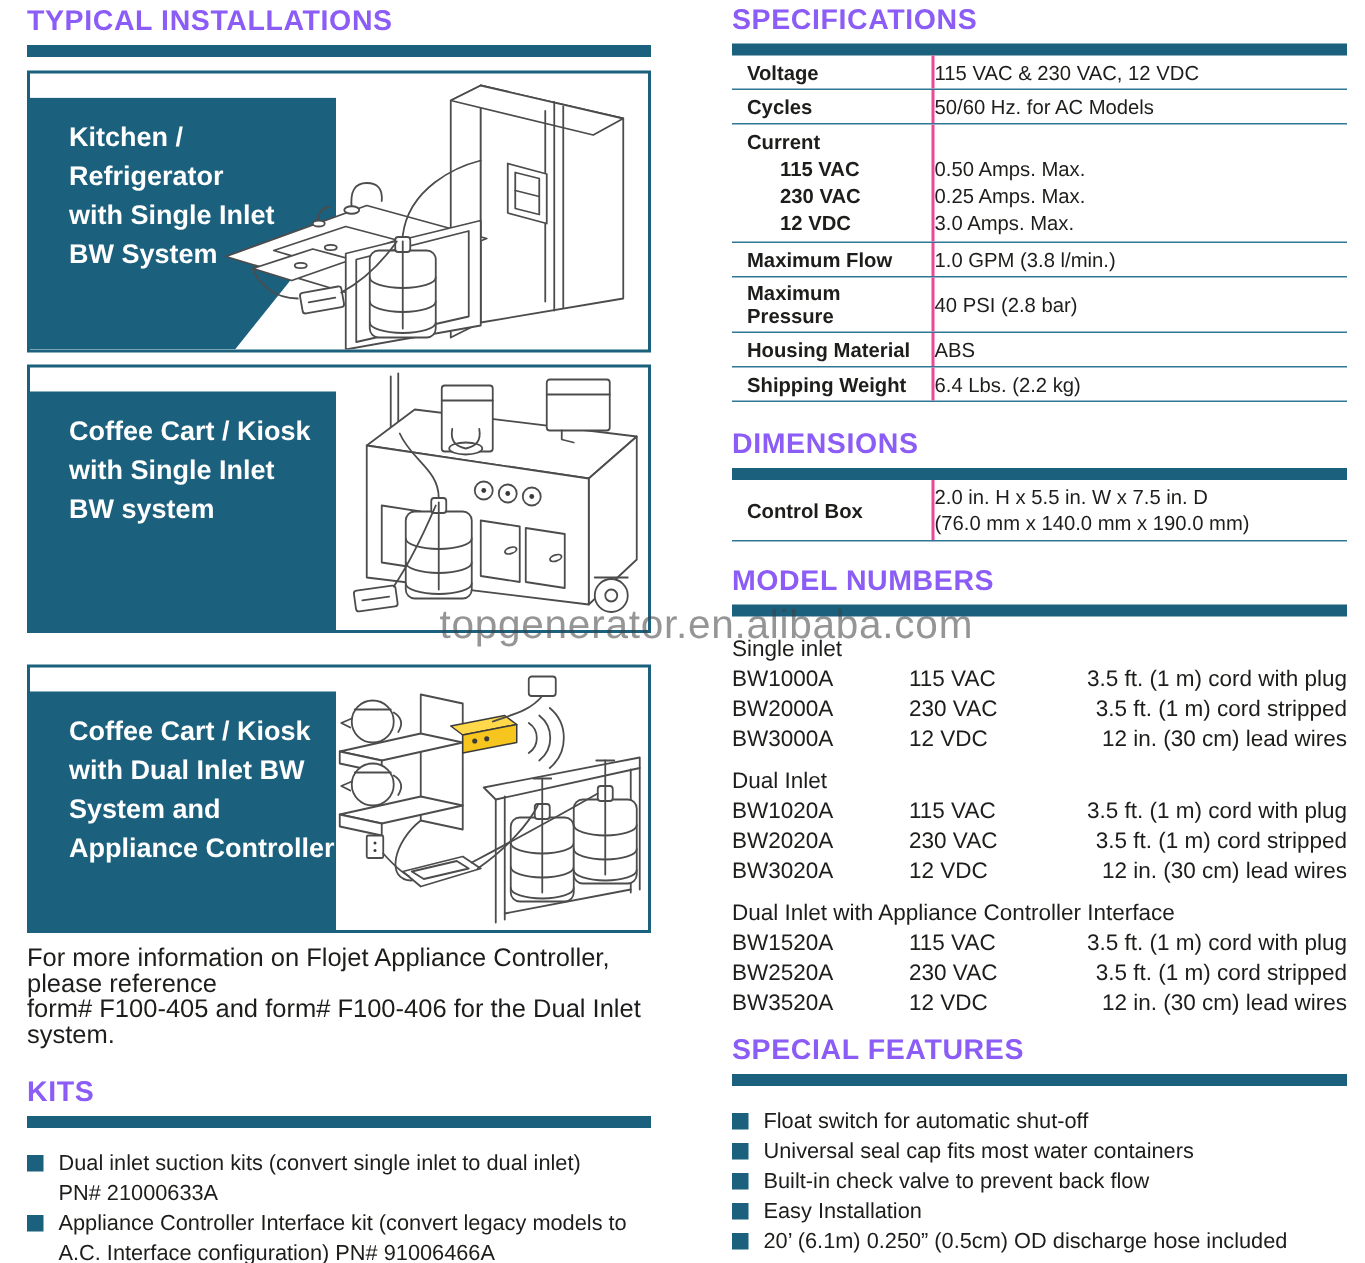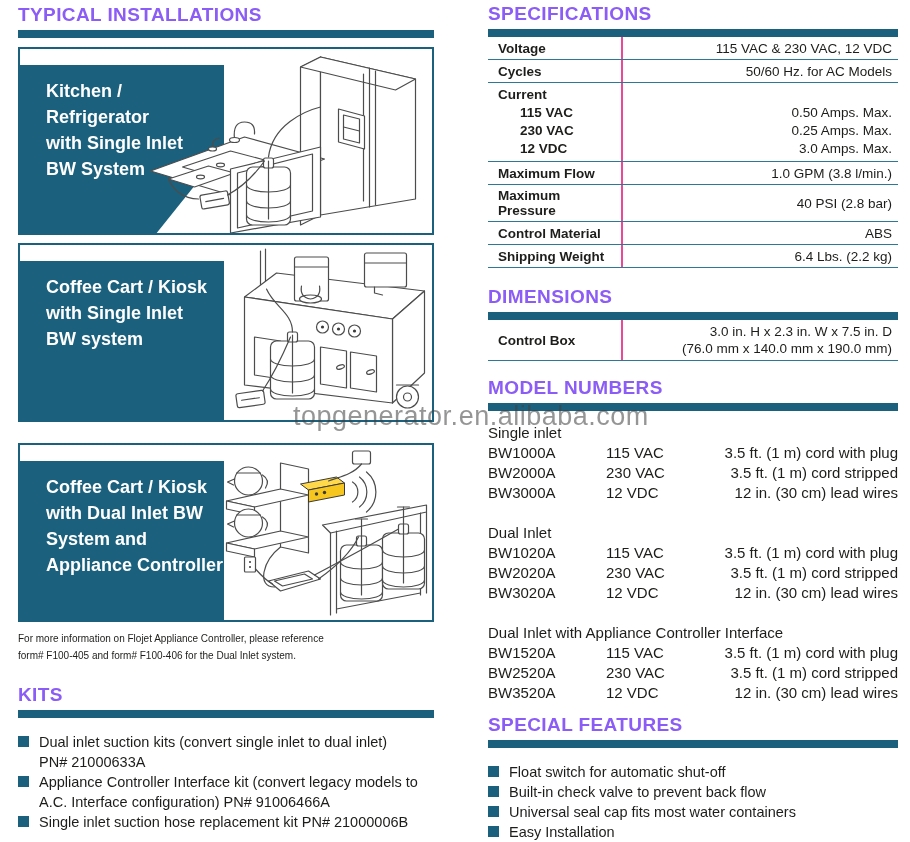--- a/index.html
+++ b/index.html
@@ -20,42 +20,42 @@
   .ibox1 .ipanel{clip-path:polygon(0 0,100% 0,100% 50%,67% 100%,0 100%);}
   .ilabel{white-space:pre-line;color:#ffffff;font-weight:700;font-size:18px;line-height:26px;
           padding:13px 0 0 26px;}
   .iart{position:absolute;left:0;top:0;width:100%;height:100%;}
   .iart .ln{stroke:#4c4c4c;stroke-width:1.2;fill:none;stroke-linejoin:round;stroke-linecap:round;}
   .iart .wf{stroke:#4c4c4c;stroke-width:1.2;fill:#ffffff;stroke-linejoin:round;}
   .iart .yf{stroke:#3a3a3a;stroke-width:1;fill:#f6c51e;stroke-linejoin:round;}
   .iart .yf2{stroke:#3a3a3a;stroke-width:1;fill:#ffd94a;stroke-linejoin:round;}
   .iart .dk{fill:#3a3a3a;stroke:none;}
   
-  .note{margin-top:8px;font-size:10px;line-height:17px;white-space:pre-line;}
+  .note{margin-top:8px;font-size:17px;line-height:17px;white-space:pre-line;}
   
   .blist{margin-top:14px;}
   .blt{position:relative;padding-left:21px;font-size:14.5px;line-height:20px;white-space:pre-line;}
   .sq{position:absolute;left:0;top:4px;width:11px;height:11px;background:#1b607d;}
   
   .ttable{border-bottom:1px solid #2e7795;}
   .trow{display:flex;border-bottom:1px solid #2e7795;min-height:22px;}
   .trow:last-child{border-bottom:none;}
   .tl{width:135px;box-sizing:border-box;border-right:2px solid #ec4899;
       padding:3px 0 3px 10px;font-weight:700;font-size:13.5px;
       display:flex;flex-direction:column;justify-content:center;}
-  .tv{flex:1;text-align:right;padding:3px 6px 3px 0;font-size:13.5px;
+  .tv{flex:1;padding:3px 6px 3px 0;font-size:13.5px;
       display:flex;flex-direction:column;justify-content:center;}
   .cur .tl,.cur .tv{justify-content:flex-start;line-height:18px;}
   .cur .sub{padding-left:22px;}
   .dimrow{min-height:38px;}
   .dimrow .tv{line-height:17px;}
   
   .models{margin-top:12px;}
   .mgroup{margin-top:0;}
-  .mgroup + .mgroup{margin-top:20px;}
+  .mgroup + .mgroup{margin-top:8px;}
   .mhead{font-size:15px;line-height:20px;}
   .mrow{display:flex;font-size:15px;line-height:20px;}
   .mc1{width:118px;}
   .mc2{width:112px;}
   .mc3{flex:1;text-align:right;}
   
   .mt-dim{margin-top:19px;}
   .mt-model{margin-top:17px;}
   .mt-feat{margin-top:12px;}
   
@@ -295,36 +295,36 @@
       </div>
       <div class="trow">
         <div class="tl">Maximum Flow</div>
         <div class="tv">1.0 GPM (3.8 l/min.)</div>
       </div>
       <div class="trow">
         <div class="tl">Maximum Pressure</div>
         <div class="tv">40 PSI (2.8 bar)</div>
       </div>
       <div class="trow">
-        <div class="tl">Control Material</div>
+        <div class="tl">Housing Material</div>
         <div class="tv">ABS</div>
       </div>
       <div class="trow">
         <div class="tl">Shipping Weight</div>
         <div class="tv">6.4 Lbs. (2.2 kg)</div>
       </div>
     </div>
 
     <h2 class="sec-title mt-dim">DIMENSIONS</h2>
     <div class="sec-bar"></div>
     <div class="ttable">
       <div class="trow dimrow">
         <div class="tl">Control Box</div>
         <div class="tv">
-          <div>3.0 in. H x 2.3 in. W x 7.5 in. D</div>
+          <div>2.0 in. H x 5.5 in. W x 7.5 in. D</div>
           <div>(76.0 mm x 140.0 mm x 190.0 mm)</div>
         </div>
       </div>
     </div>
 
     <h2 class="sec-title mt-model">MODEL NUMBERS</h2>
     <div class="sec-bar"></div>
 
     <div class="models">
       <div class="mgroup">
@@ -380,21 +380,21 @@
           <div class="mc2">12 VDC</div>
           <div class="mc3">12 in. (30 cm) lead wires</div>
         </div>
       </div>
     </div>
 
     <h2 class="sec-title mt-feat">SPECIAL FEATURES</h2>
     <div class="sec-bar"></div>
     <div class="blist">
       <div class="blt"><span class="sq"></span><span>Float switch for automatic shut-off</span></div>
+      <div class="blt"><span class="sq"></span><span>Universal seal cap fits most water containers</span></div>
       <div class="blt"><span class="sq"></span><span>Built-in check valve to prevent back flow</span></div>
-      <div class="blt"><span class="sq"></span><span>Universal seal cap fits most water containers</span></div>
       <div class="blt"><span class="sq"></span><span>Easy Installation</span></div>
       <div class="blt"><span class="sq"></span><span>20’ (6.1m) 0.250” (0.5cm) OD discharge hose included</span></div>
     </div>
   </div>
 
   <div class="wm">topgenerator.en.alibaba.com</div>
 </div>
 
 </body></html>

